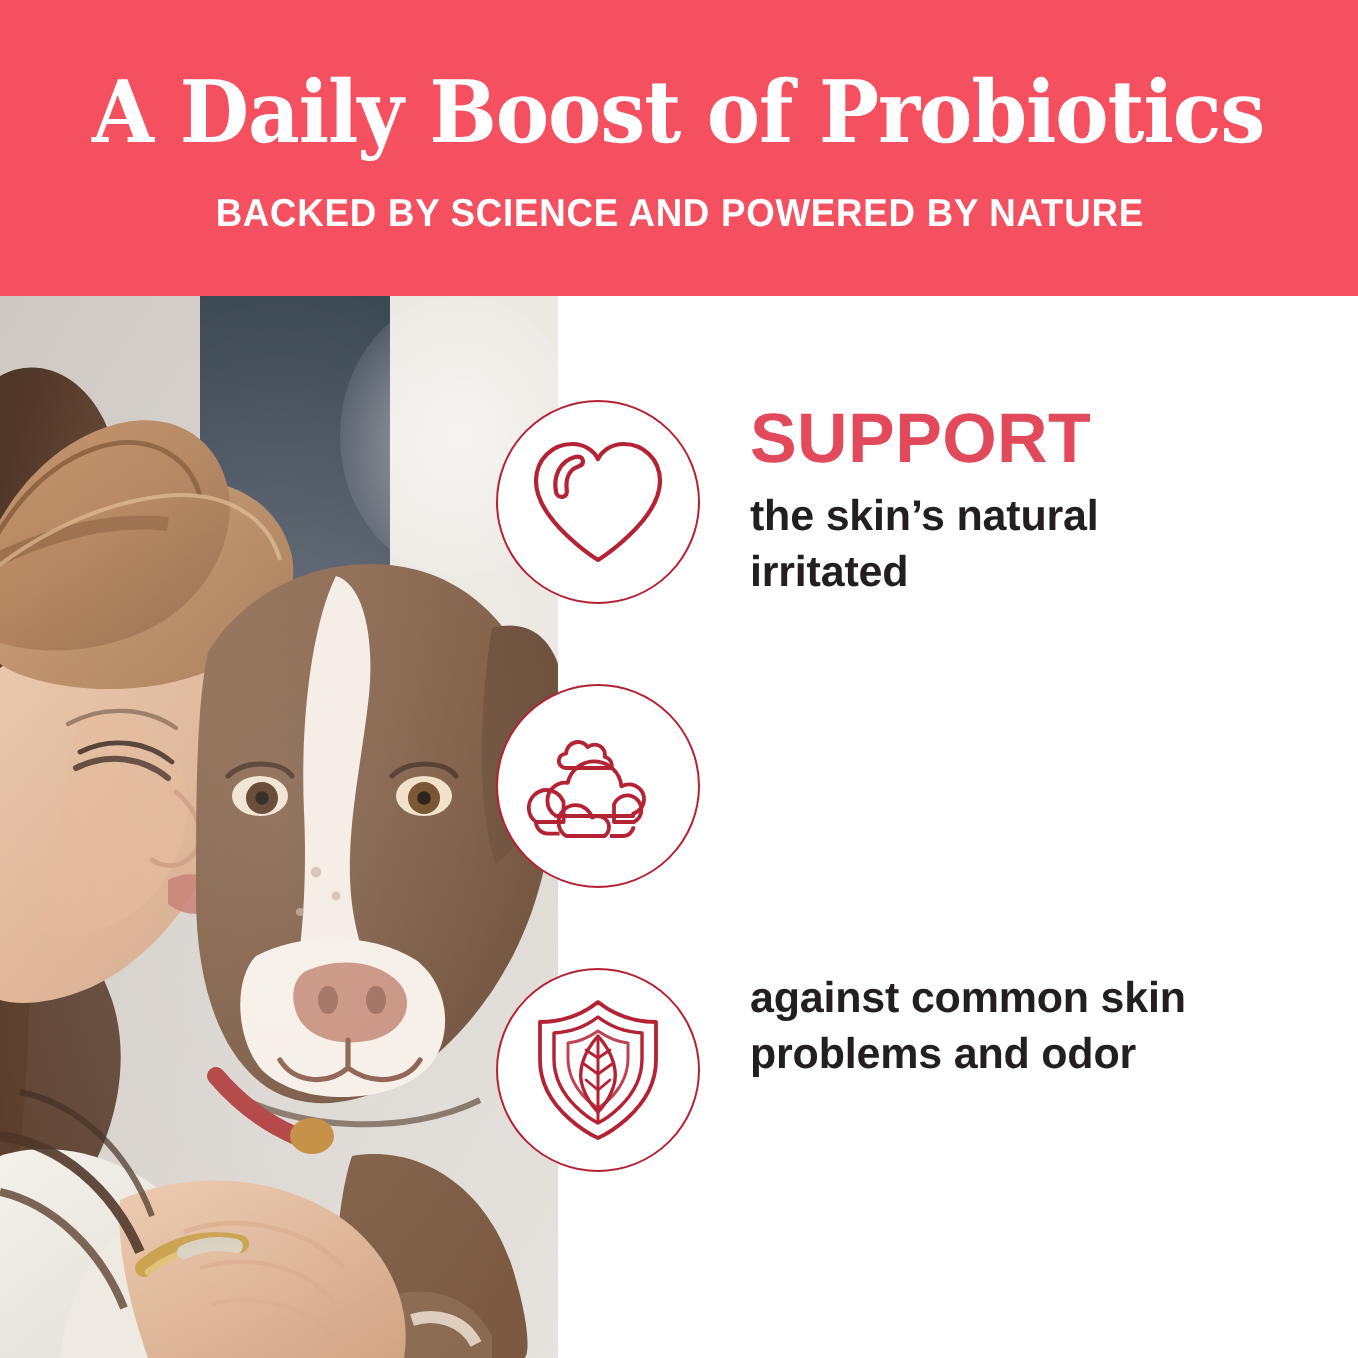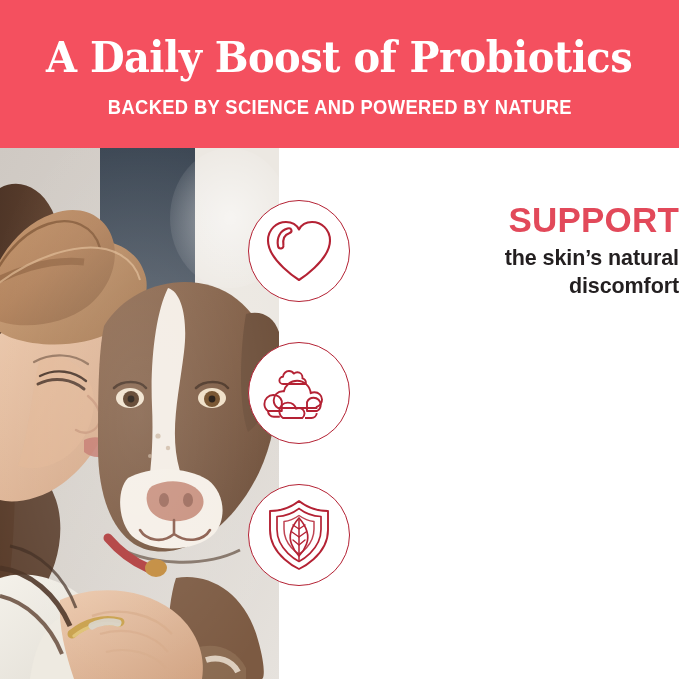--- a/index.html
+++ b/index.html
@@ -66,21 +66,20 @@
     overflow: hidden;
   }
   .photo-panel svg { display: block; }
 
   
   .features {
     position: absolute;
     left: 243px;
     top: 186px;
     width: 436px;
-    text-align: right;
   }
   .feature-row {
     position: relative;
     display: flex;
     align-items: flex-start;
     margin-bottom: 26px;
   }
   .feature-icon-wrap {
     flex: 0 0 auto;
     width: 112px;
@@ -301,21 +300,21 @@
             <path d="M16,30 C14.5,22 18,14.5 25.5,12.5 C27.5,12 29,12.6 29.4,14
                      C29.8,15.4 29,16.6 27.2,17.2 C22.8,18.6 20.6,23 21.4,29.2
                      C21.7,31 20.8,32.2 19.2,32.4 C17.6,32.6 16.3,31.8 16,30 Z" fill="none" stroke="#b42234" stroke-width="2.1" stroke-linejoin="round"></path>
           </svg>
         </div>
       </div>
       <div class="feature-text">
         <div class="feature-title">SUPPORT</div>
         <div class="feature-desc">
           <span class="line">the skin’s natural</span>
-          <span class="line">discomfort</span>
+          <span class="line">irritated</span>
         </div>
       </div>
     </div>
 
     <div class="feature-row">
       <div class="feature-icon-wrap">
         <div class="icon-circle">
           <svg width="76" height="62" viewBox="0 0 76 62">
 
             <path d="M22,22 C20,22 18.4,20.4 18.4,18.4 C18.4,16.4 20,14.8 22,14.8
@@ -370,17 +369,21 @@
 
             <path d="M33,22 L33,62" stroke="#b42234" stroke-width="1.5" fill="none" stroke-linecap="round"></path>
 
             <path d="M33,31 L27,27 M33,31 L39,27
                      M33,39 L26,34 M33,39 L40,34
                      M33,47 L27,42 M33,47 L39,42" stroke="#b42234" stroke-width="1.4" fill="none" stroke-linecap="round"></path>
           </svg>
         </div>
       </div>
       <div class="feature-text">
+        <div class="feature-desc">
+          <span class="line">against common skin</span>
+          <span class="line">problems and odor</span>
+        </div>
       </div>
     </div>
 
   </div>
 </div>
 
 </body></html>

